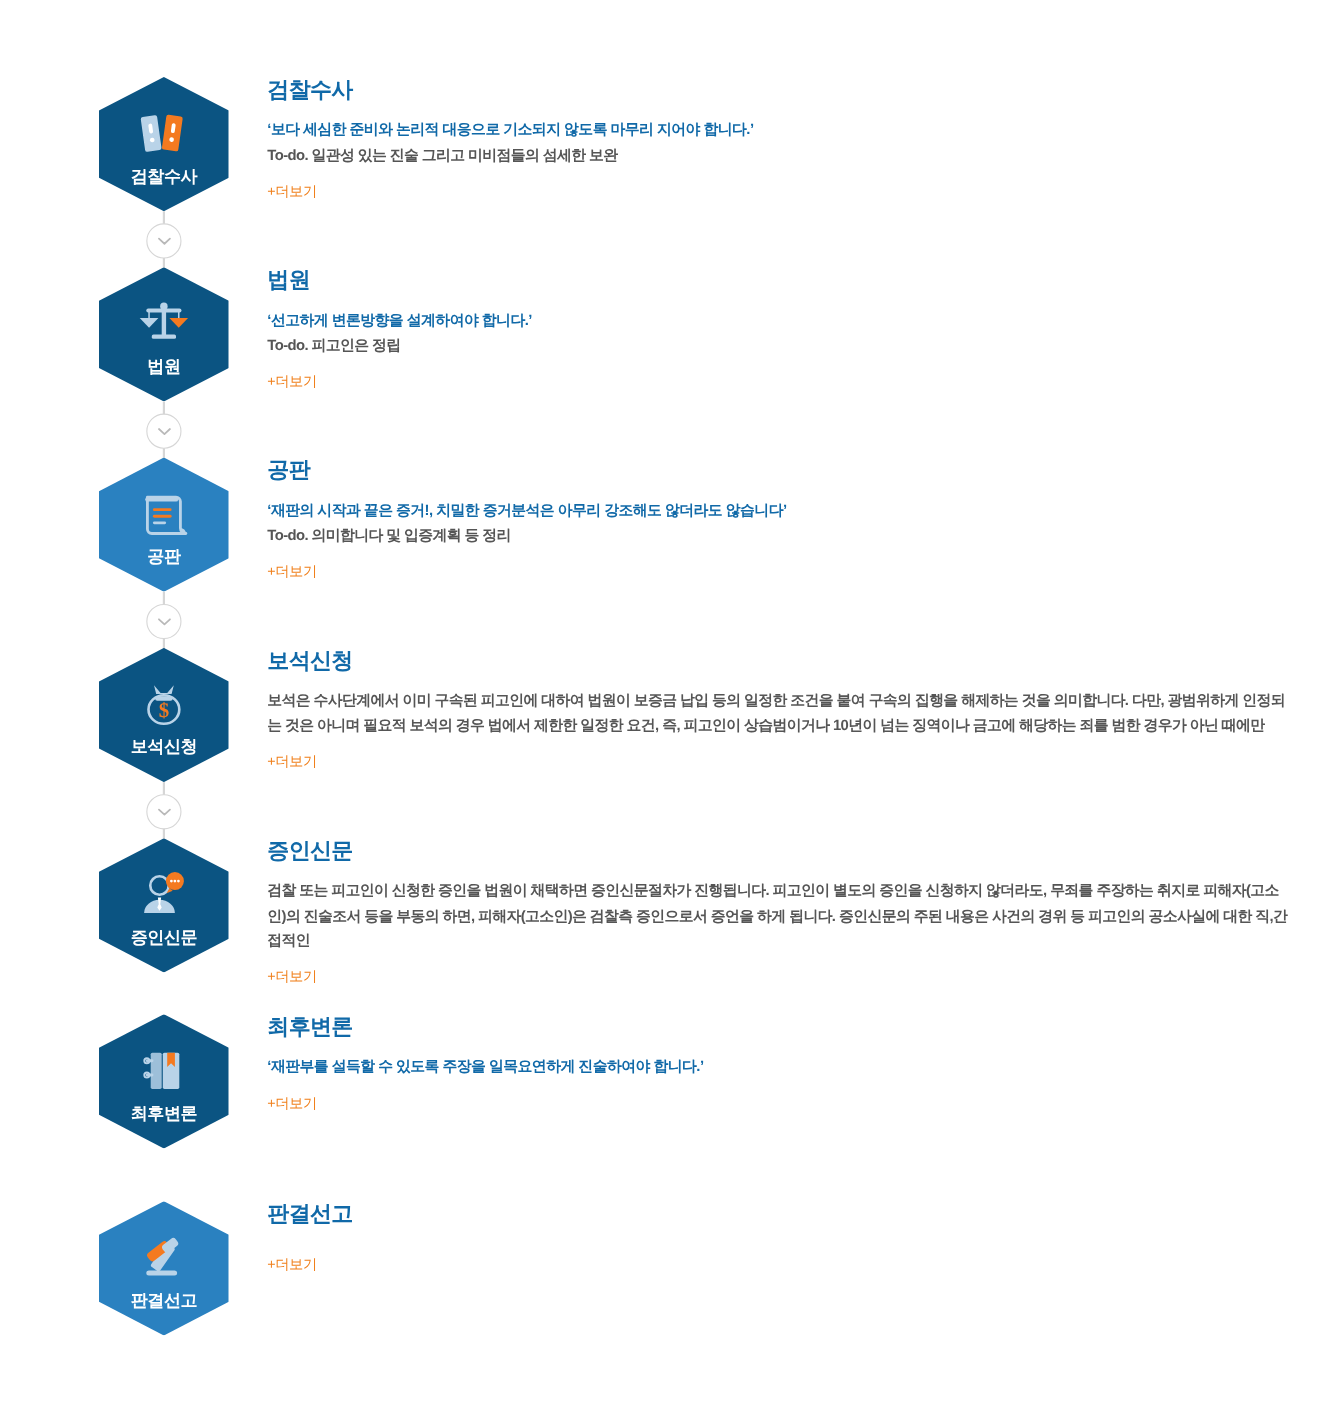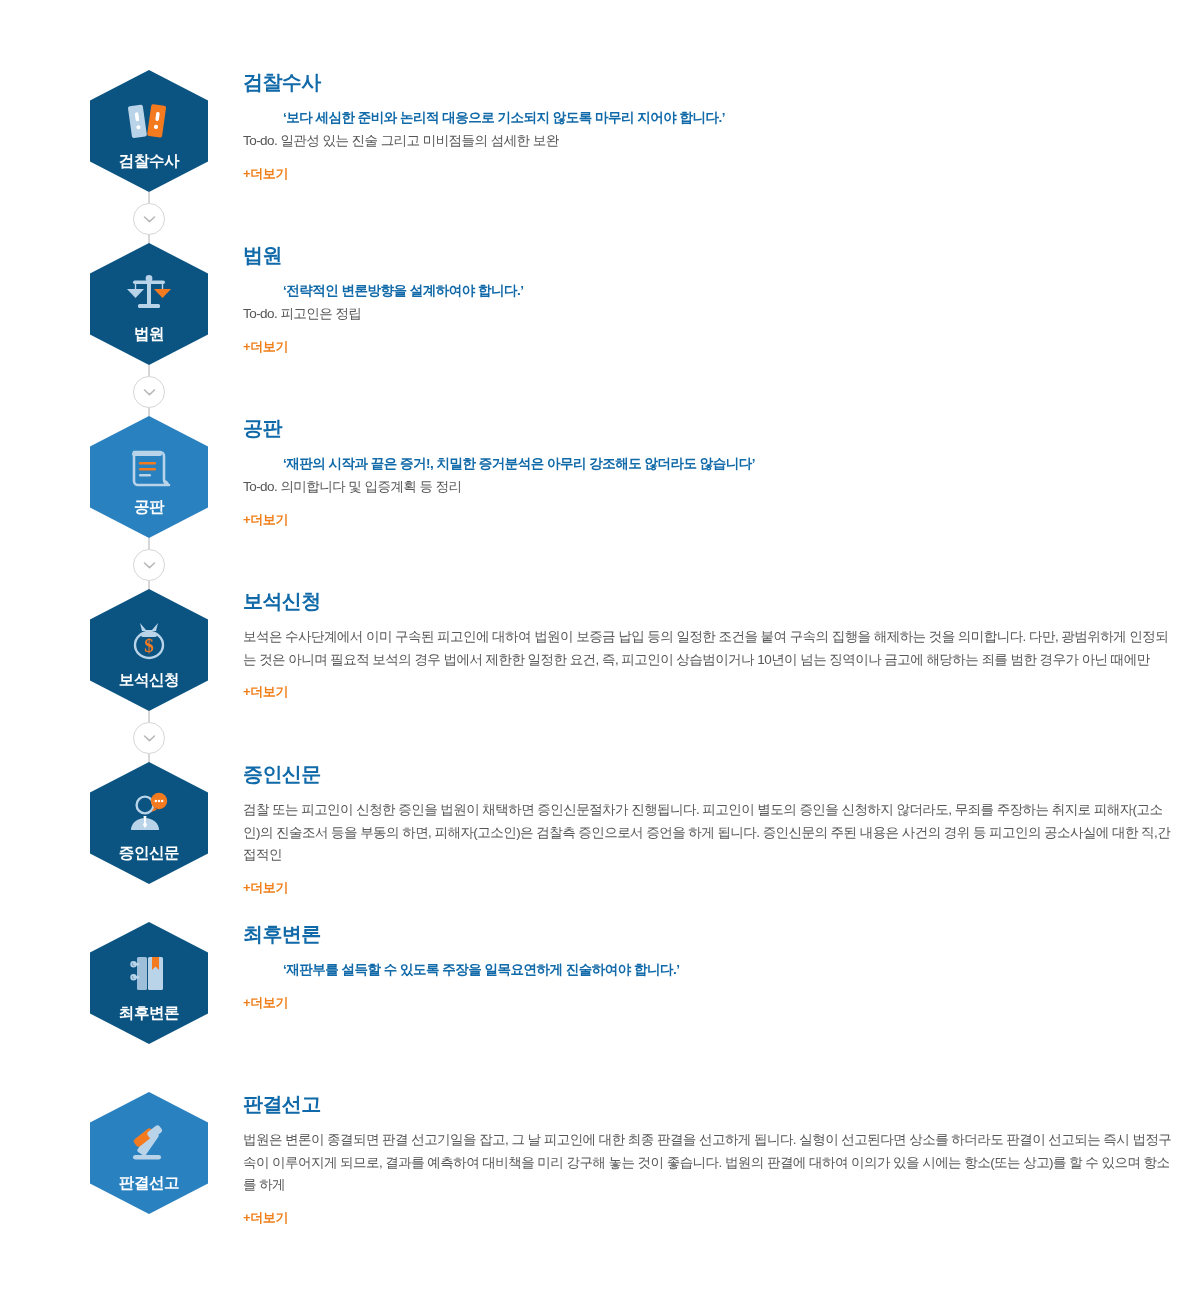--- a/index.html
+++ b/index.html
@@ -119,36 +119,35 @@
     margin-bottom: 13px;
   }
 
   .step-quote {
     color: #1069a8;
     font-size: 13.5px;
     font-weight: 600;
     letter-spacing: -0.5px;
     line-height: 1.65;
     margin-bottom: 1px;
-    margin-left: 40px;
   }
 
   .step-body {
     color: #555555;
     font-size: 13.5px;
-    font-weight: 400;
+    font-weight: 700;
     letter-spacing: -0.55px;
     line-height: 1.68;
   }
 
   .more-link {
     display: inline-block;
     color: #f07f1a;
     font-size: 13px;
-    font-weight: 700;
+    font-weight: 400;
     letter-spacing: -0.4px;
     margin-top: 12px;
     text-decoration: none;
     cursor: pointer;
   }
 </style>
 </head>
 <body>
 
 <div class="timeline">
@@ -203,21 +202,21 @@
             <line x1="11.5" y1="9" x2="11.5" y2="15" stroke="#b9d3e8" stroke-width="1.4"></line>
             <line x1="38.5" y1="9" x2="38.5" y2="15" stroke="#b9d3e8" stroke-width="1.4"></line>
             <circle cx="25" cy="4.5" r="3.4" fill="#b9d3e8"></circle>
           </svg>
         </div>
         <div class="hex-label">법원</div>
       </div>
     </div>
     <div class="content">
       <div class="step-title">법원</div>
-      <div class="step-quote">‘전략적인 변론방향을 설계하여야 합니다.’</div>
+      <div class="step-quote">‘선고하게 변론방향을 설계하여야 합니다.’</div>
       <div class="step-body">To-do. 피고인은 정립</div>
       <a class="more-link">+더보기</a>
     </div>
   </div>
 
   <div class="connector" style="top:365px;">
     <div class="line"></div>
     <div class="knob">
       <svg width="13" height="9" viewBox="0 0 13 9">
           <path d="M1.5 2 L6.5 6.6 L11.5 2" fill="none" stroke="#b9b9b9" stroke-width="1.6" stroke-linecap="round" stroke-linejoin="round"></path>
@@ -346,18 +345,17 @@
             <rect x="18" y="8" width="10" height="26" rx="2" transform="rotate(35 23 21)" fill="#b9d3e8"></rect>
             <rect x="8" y="11" width="22" height="9" rx="3" transform="rotate(-38 19 15.5)" fill="#f47a20"></rect>
             <rect x="22" y="6" width="15" height="8.5" rx="3" transform="rotate(-38 29.5 10)" fill="#b9d3e8"></rect>
           </svg>
         </div>
         <div class="hex-label">판결선고</div>
       </div>
     </div>
     <div class="content">
       <div class="step-title">판결선고</div>
-      <div class="step-body">법원은 변론이 종결되면 판결 선고기일을 잡고, 그 날 피고인에 대한 최종 판결을 선고하게 됩니다. 실형이 선고된다면 상소를 하더라도 판결이 선고되는 즉시 법정구속이 이루어지게 되므로, 결과를 예측하여 대비책을 미리 강구해 놓는 것이 좋습니다. 법원의 판결에 대하여 이의가 있을 시에는 항소(또는 상고)를 할 수 있으며 항소를 하게</div>
       <a class="more-link">+더보기</a>
     </div>
   </div>
 
 </div>
 
 </body></html>

